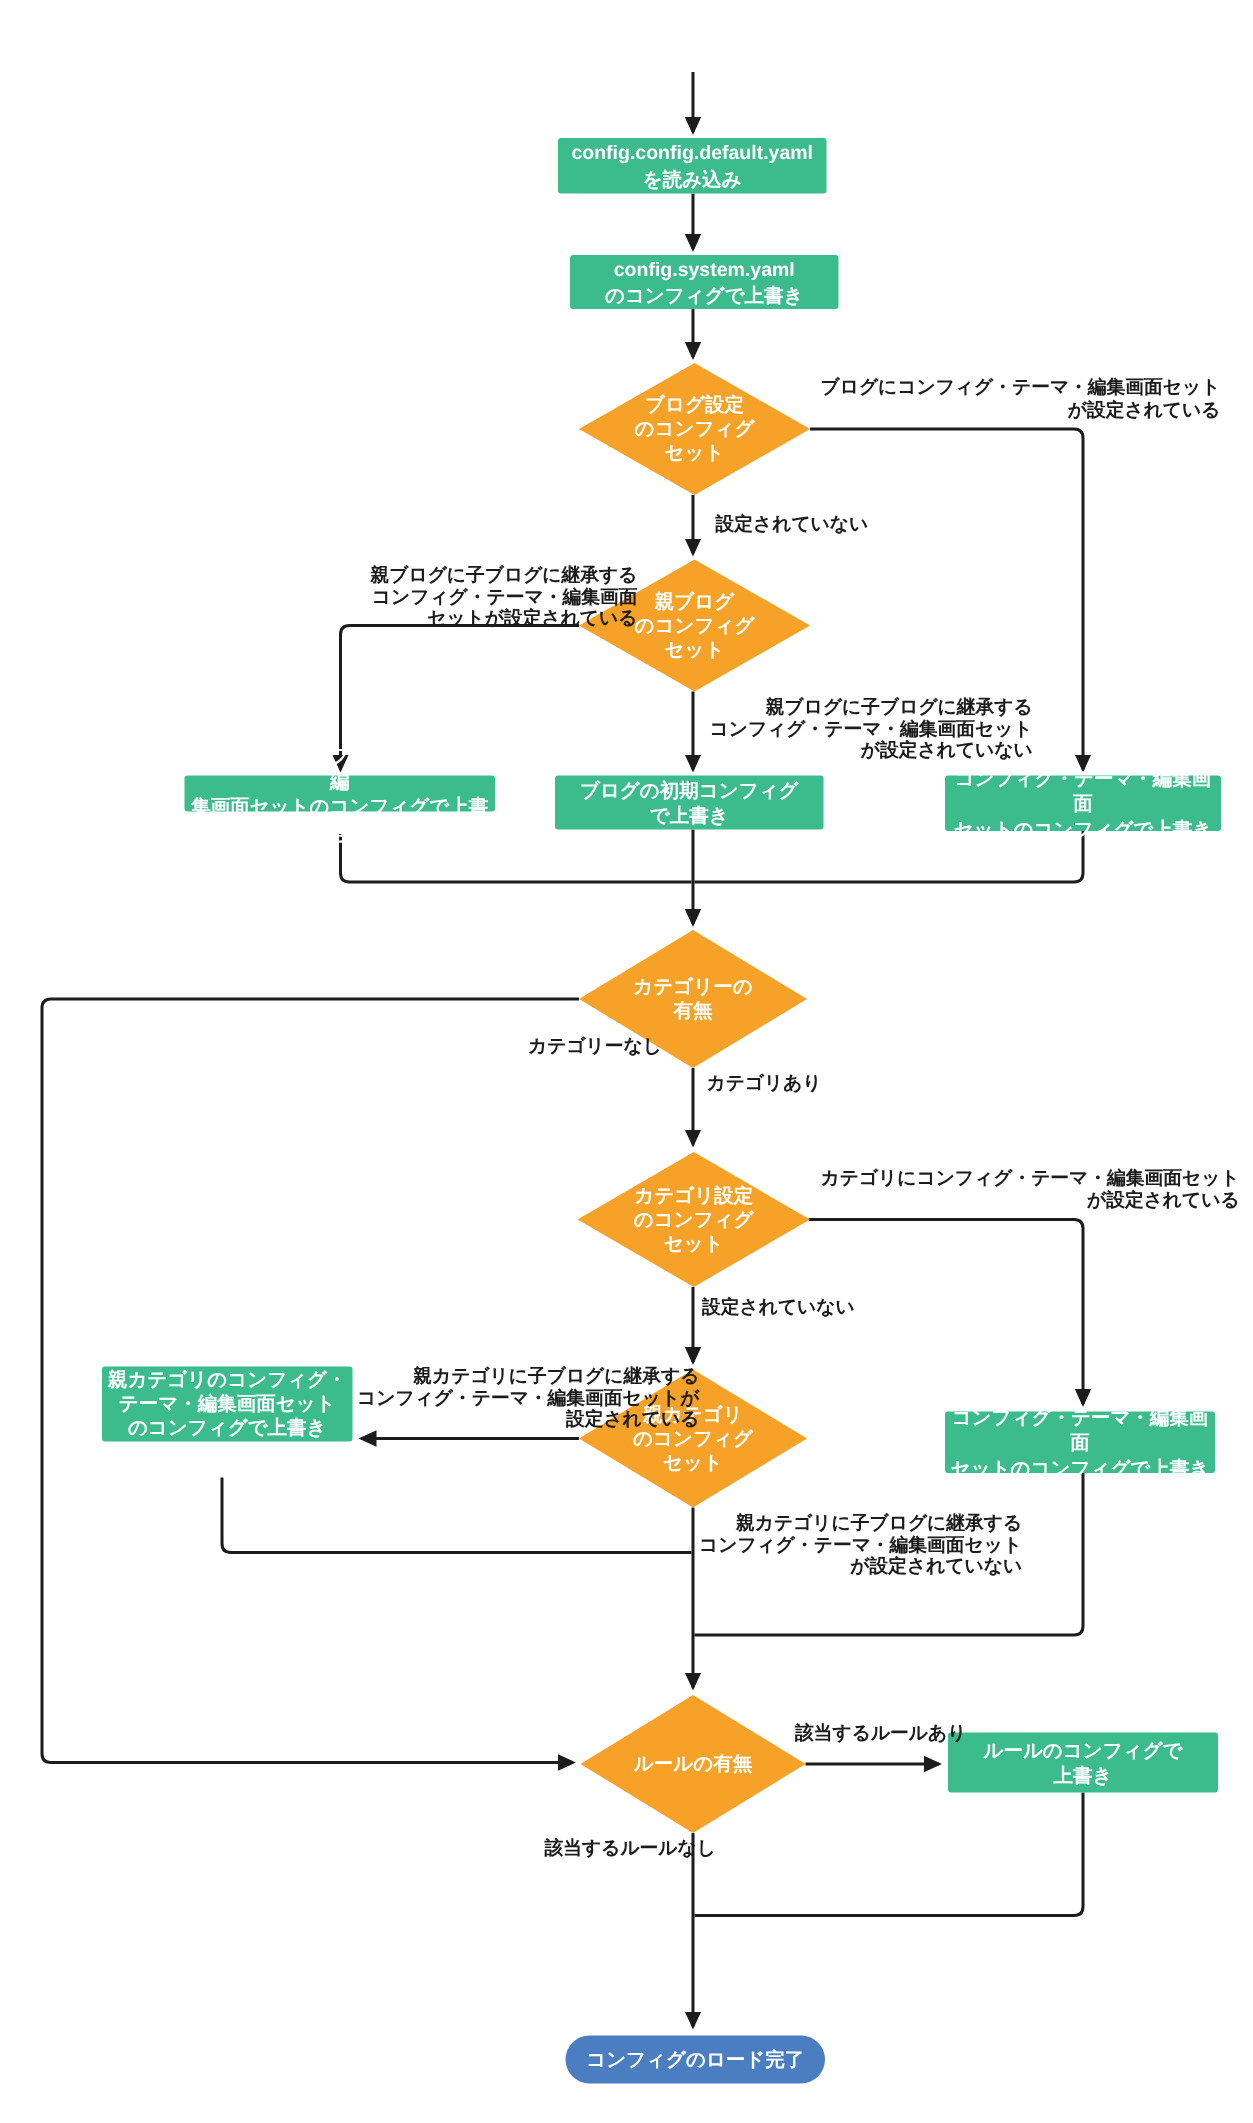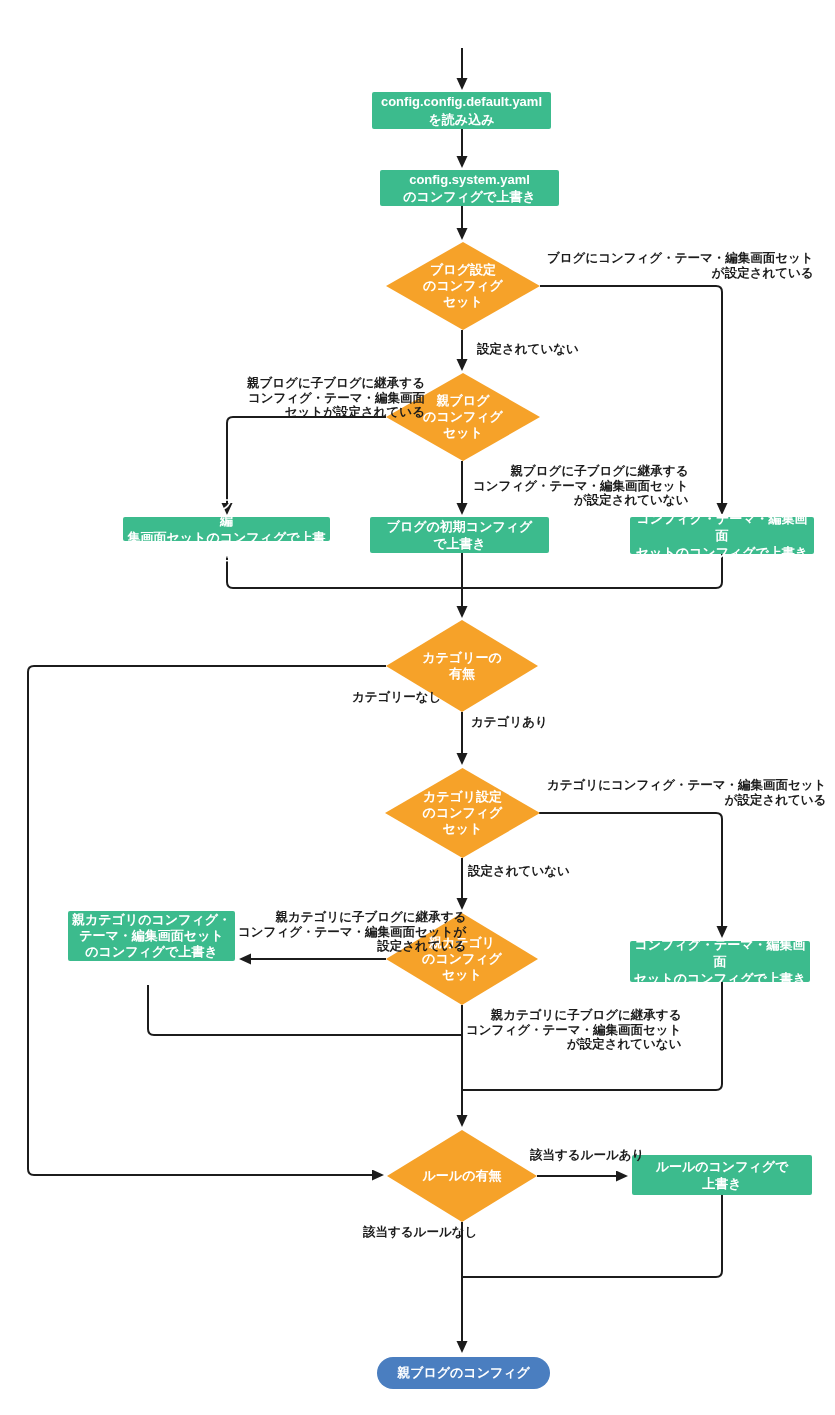--- a/index.html
+++ b/index.html
@@ -95,21 +95,21 @@
 のコンフィグで上書き</div>
 
   <div class="node process" style="left:630px;top:941px;width:180px;height:41px;">コンフィグ・テーマ・編集画面
 セットのコンフィグで上書き</div>
 
   <div class="node decision" style="left:387px;top:1130px;width:150px;height:92px;">ルールの有無</div>
 
   <div class="node process" style="left:632px;top:1155px;width:180px;height:40px;">ルールのコンフィグで
 上書き</div>
 
-  <div class="node terminal" style="left:377px;top:1357px;width:173px;height:32px;">親ブログのコンフィグ</div>
+  <div class="node terminal" style="left:377px;top:1357px;width:173px;height:32px;">コンフィグのロード完了</div>
 
   <div class="edge-label" style="left:547px;top:251px;">ブログにコンフィグ・テーマ・編集画面セット
 が設定されている</div>
 
   <div class="edge-label" style="left:477px;top:342px;">設定されていない</div>
 
   <div class="edge-label" style="left:247px;top:376px;">親ブログに子ブログに継承する
 コンフィグ・テーマ・編集画面
 セットが設定されている</div>
 

